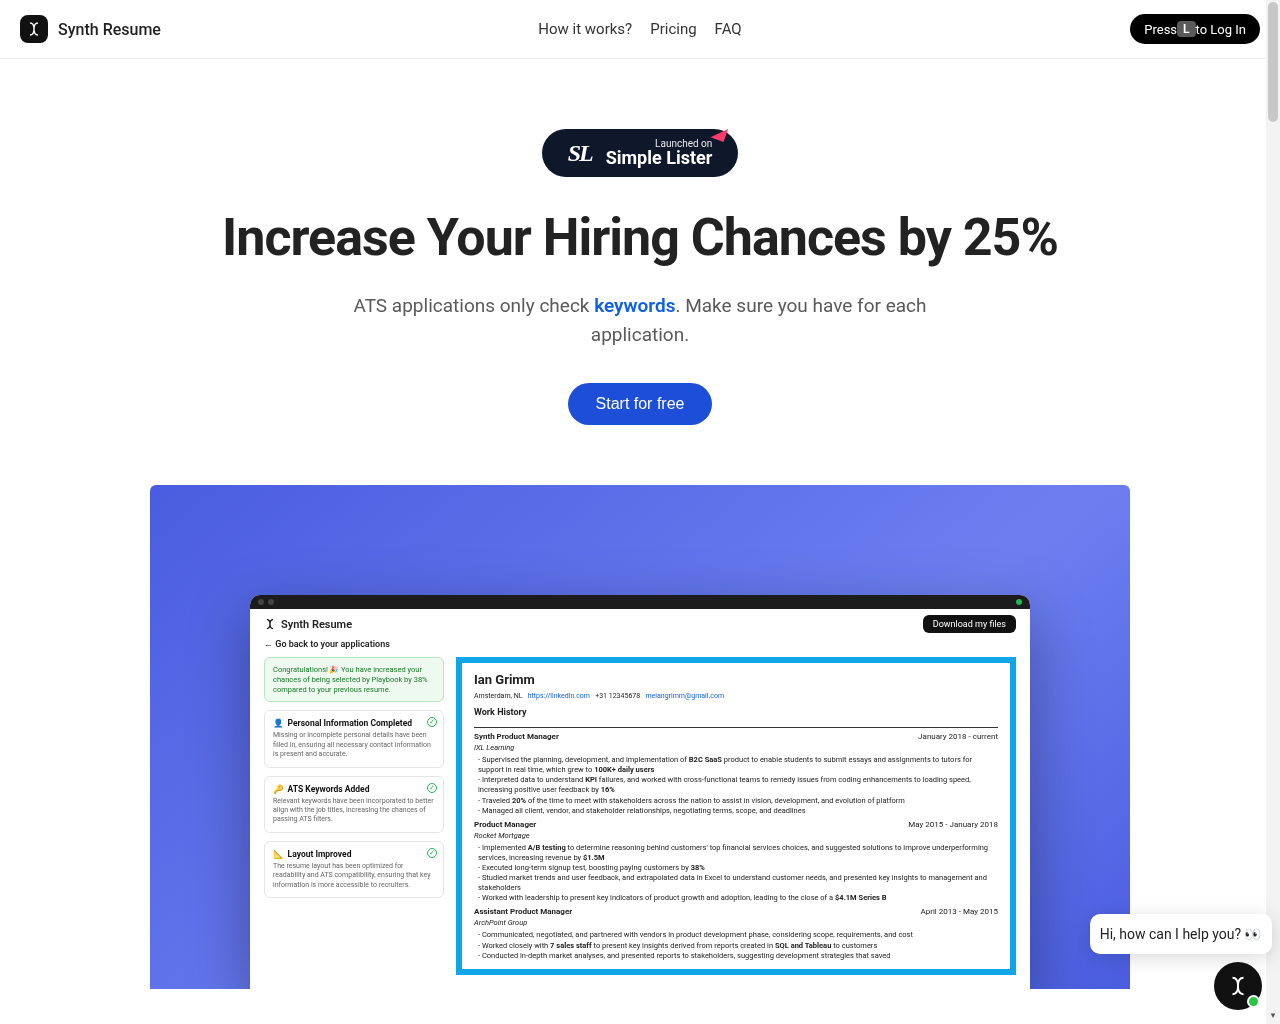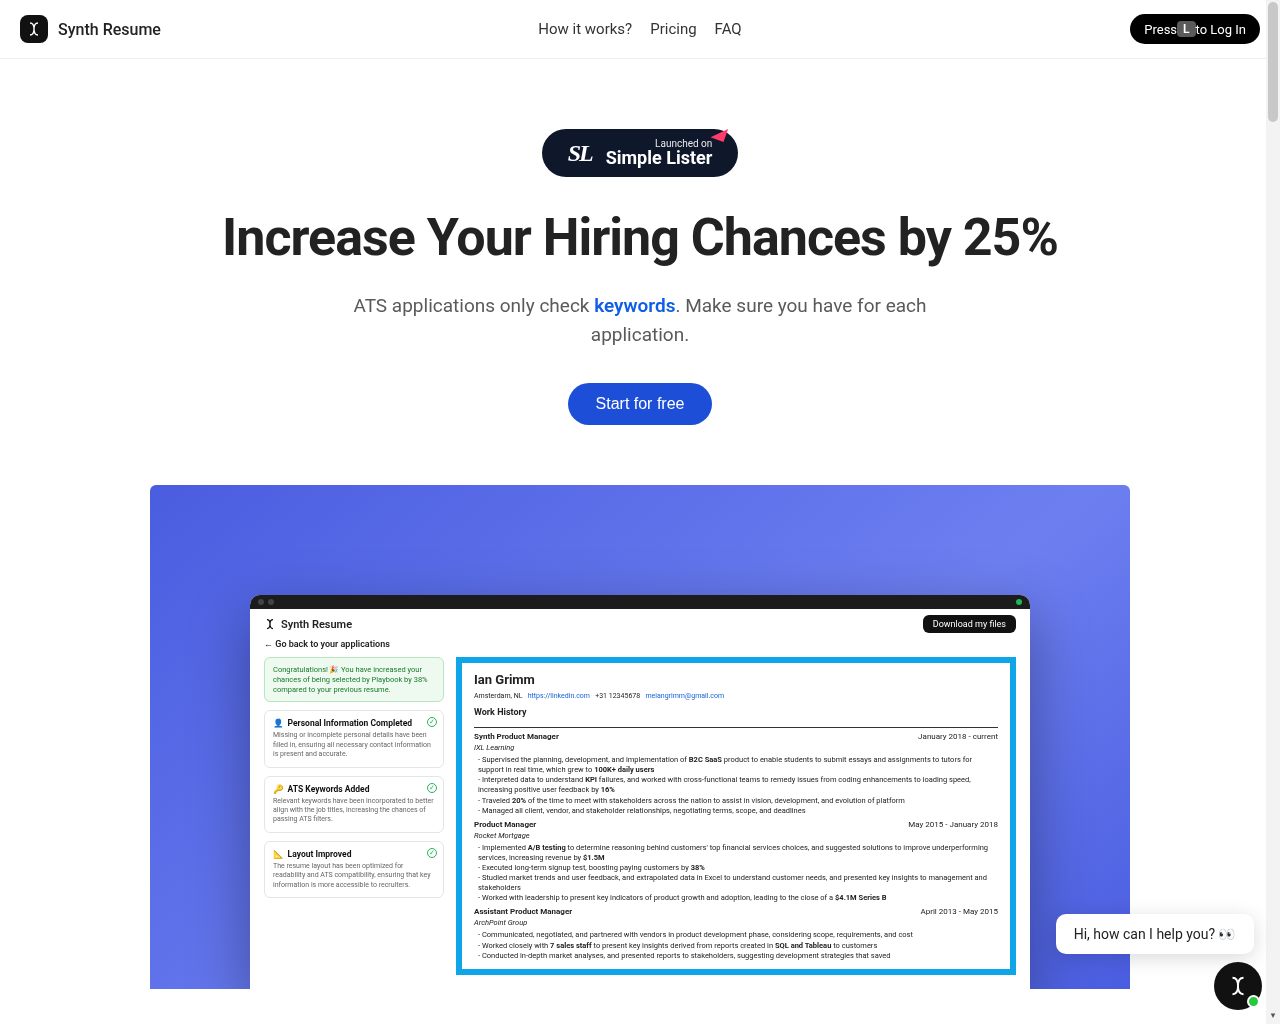--- a/index.html
+++ b/index.html
@@ -245,24 +245,24 @@
     margin-top: 4px;
   }
   .role span:last-child { font-weight: 400; }
   .company { font-style: italic; font-size: 7.5px; margin-bottom: 2px; }
   .bullets { list-style: none; padding-left: 4px; }
   .bullets li::before { content: "- "; }
   .bullets li strong { font-weight: 700; }
   
   .chat-bubble {
     position: fixed;
-    right: 26px; bottom: 70px;
+    right: 8px; bottom: 70px;
     background: #fff;
     border-radius: 10px;
-    padding: 12px 18px;
+    padding: 12px 10px;
     box-shadow: 0 4px 20px rgba(0,0,0,.15);
     font-size: 14px;
   }
   .chat-launcher {
     position: fixed;
     right: 18px; bottom: 14px;
     width: 48px; height: 48px;
     border-radius: 50%;
     background: #111;
     display: flex; align-items: center; justify-content: center;

